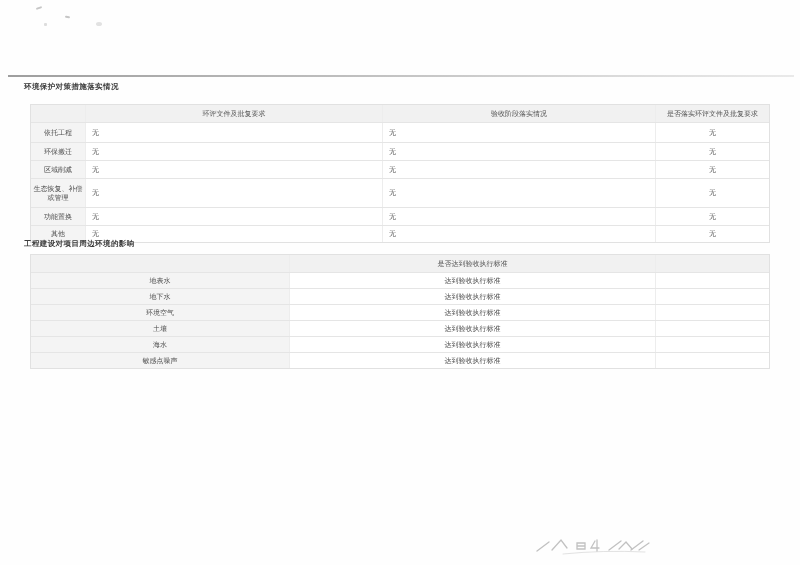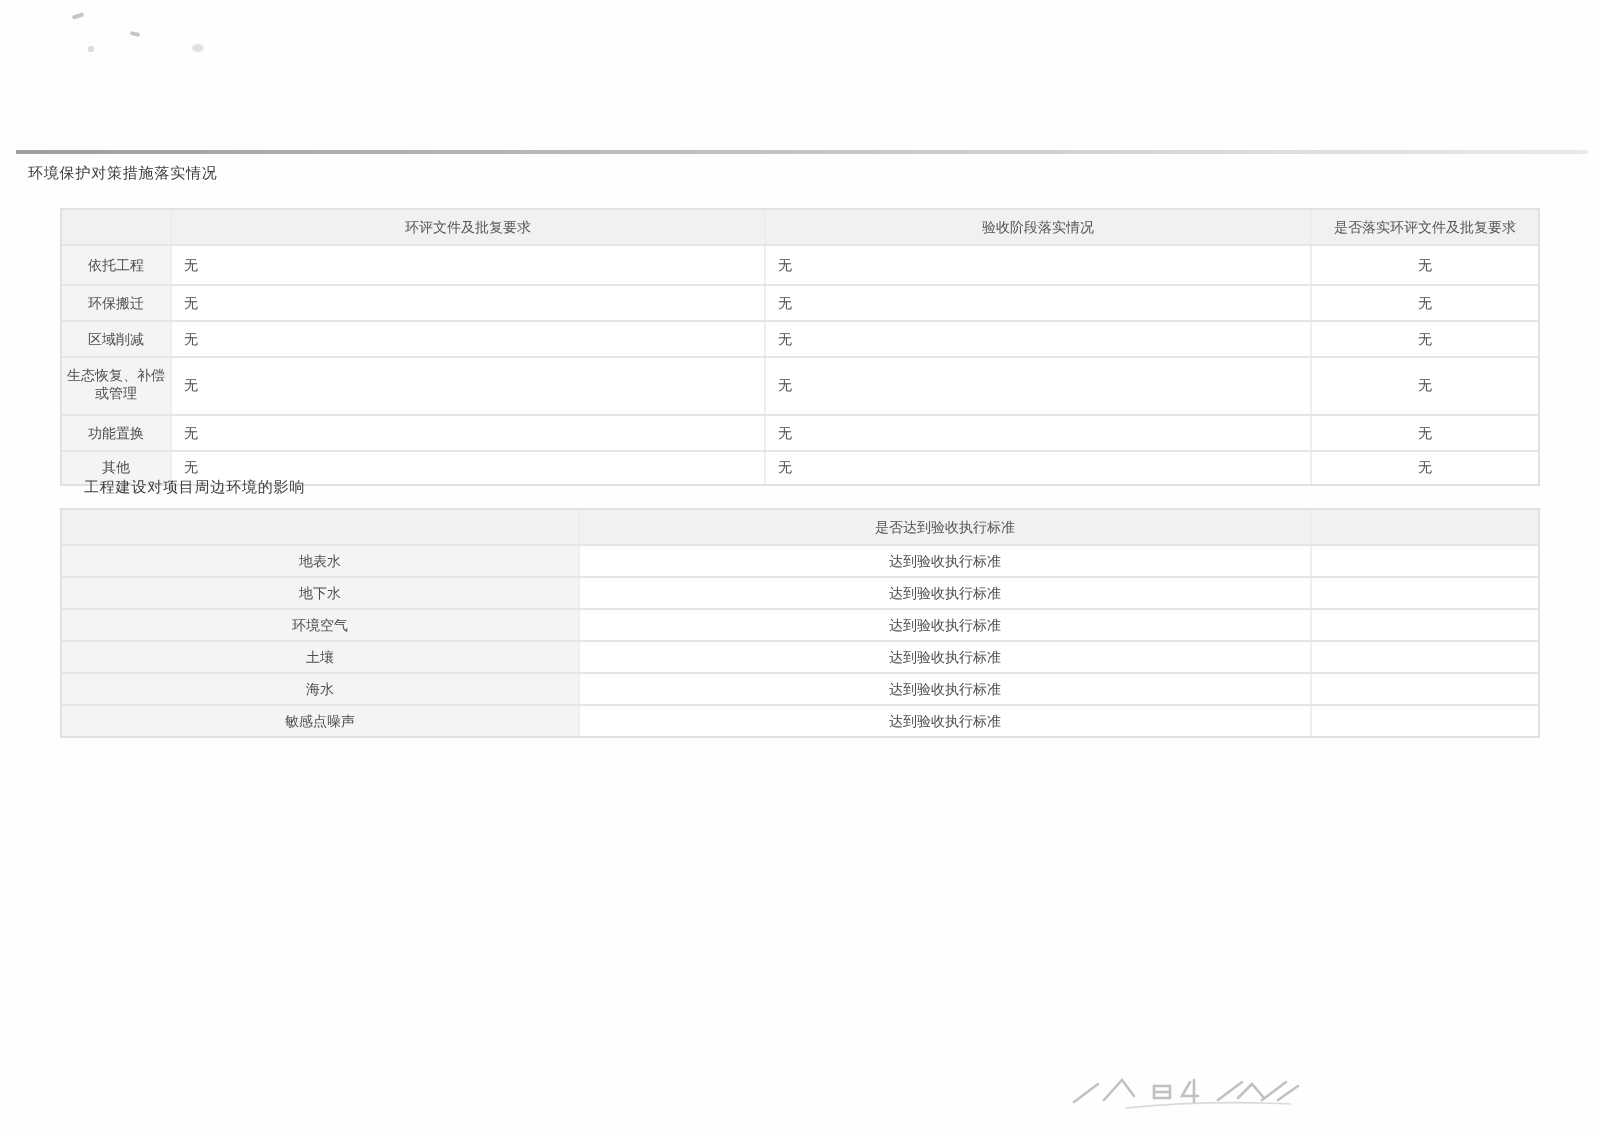--- a/index.html
+++ b/index.html
@@ -16,26 +16,26 @@
   }
   
   .topline {
     position:absolute; left:8px; top:75px; width:786px; height:2px;
     background:linear-gradient(to right,#8d8d8d,#b5b5b5 45%,#d2d2d2 75%,#e6e6e6);
     opacity:.85;
   }
   .speck { position:absolute; background:#c6c6c6; border-radius:1px; }
 
   .section-title {
-    position:absolute; left:14px;
-    font-size:7.5px; font-weight:normal; color:#3c3c3c; letter-spacing:.4px;
+    position:absolute; left:24px;
+    font-size:7.5px; font-weight:bold; color:#3c3c3c; letter-spacing:.4px;
     white-space:nowrap;
   }
   #title1 { top:82px; }
-  #title2 { top:239px;margin-left:28px; }
+  #title2 { top:239px; }
 
   .tbl {
     position:absolute; left:30px; width:740px;
     border:1px solid #e1e1e1; box-sizing:border-box;
     font-size:7px; color:#4d4d4d; background:#fff;
   }
   #table1 { top:104px; }
   #table2 { top:254px; }
 
   .trow { display:flex; border-top:1px solid #e5e5e5; }

